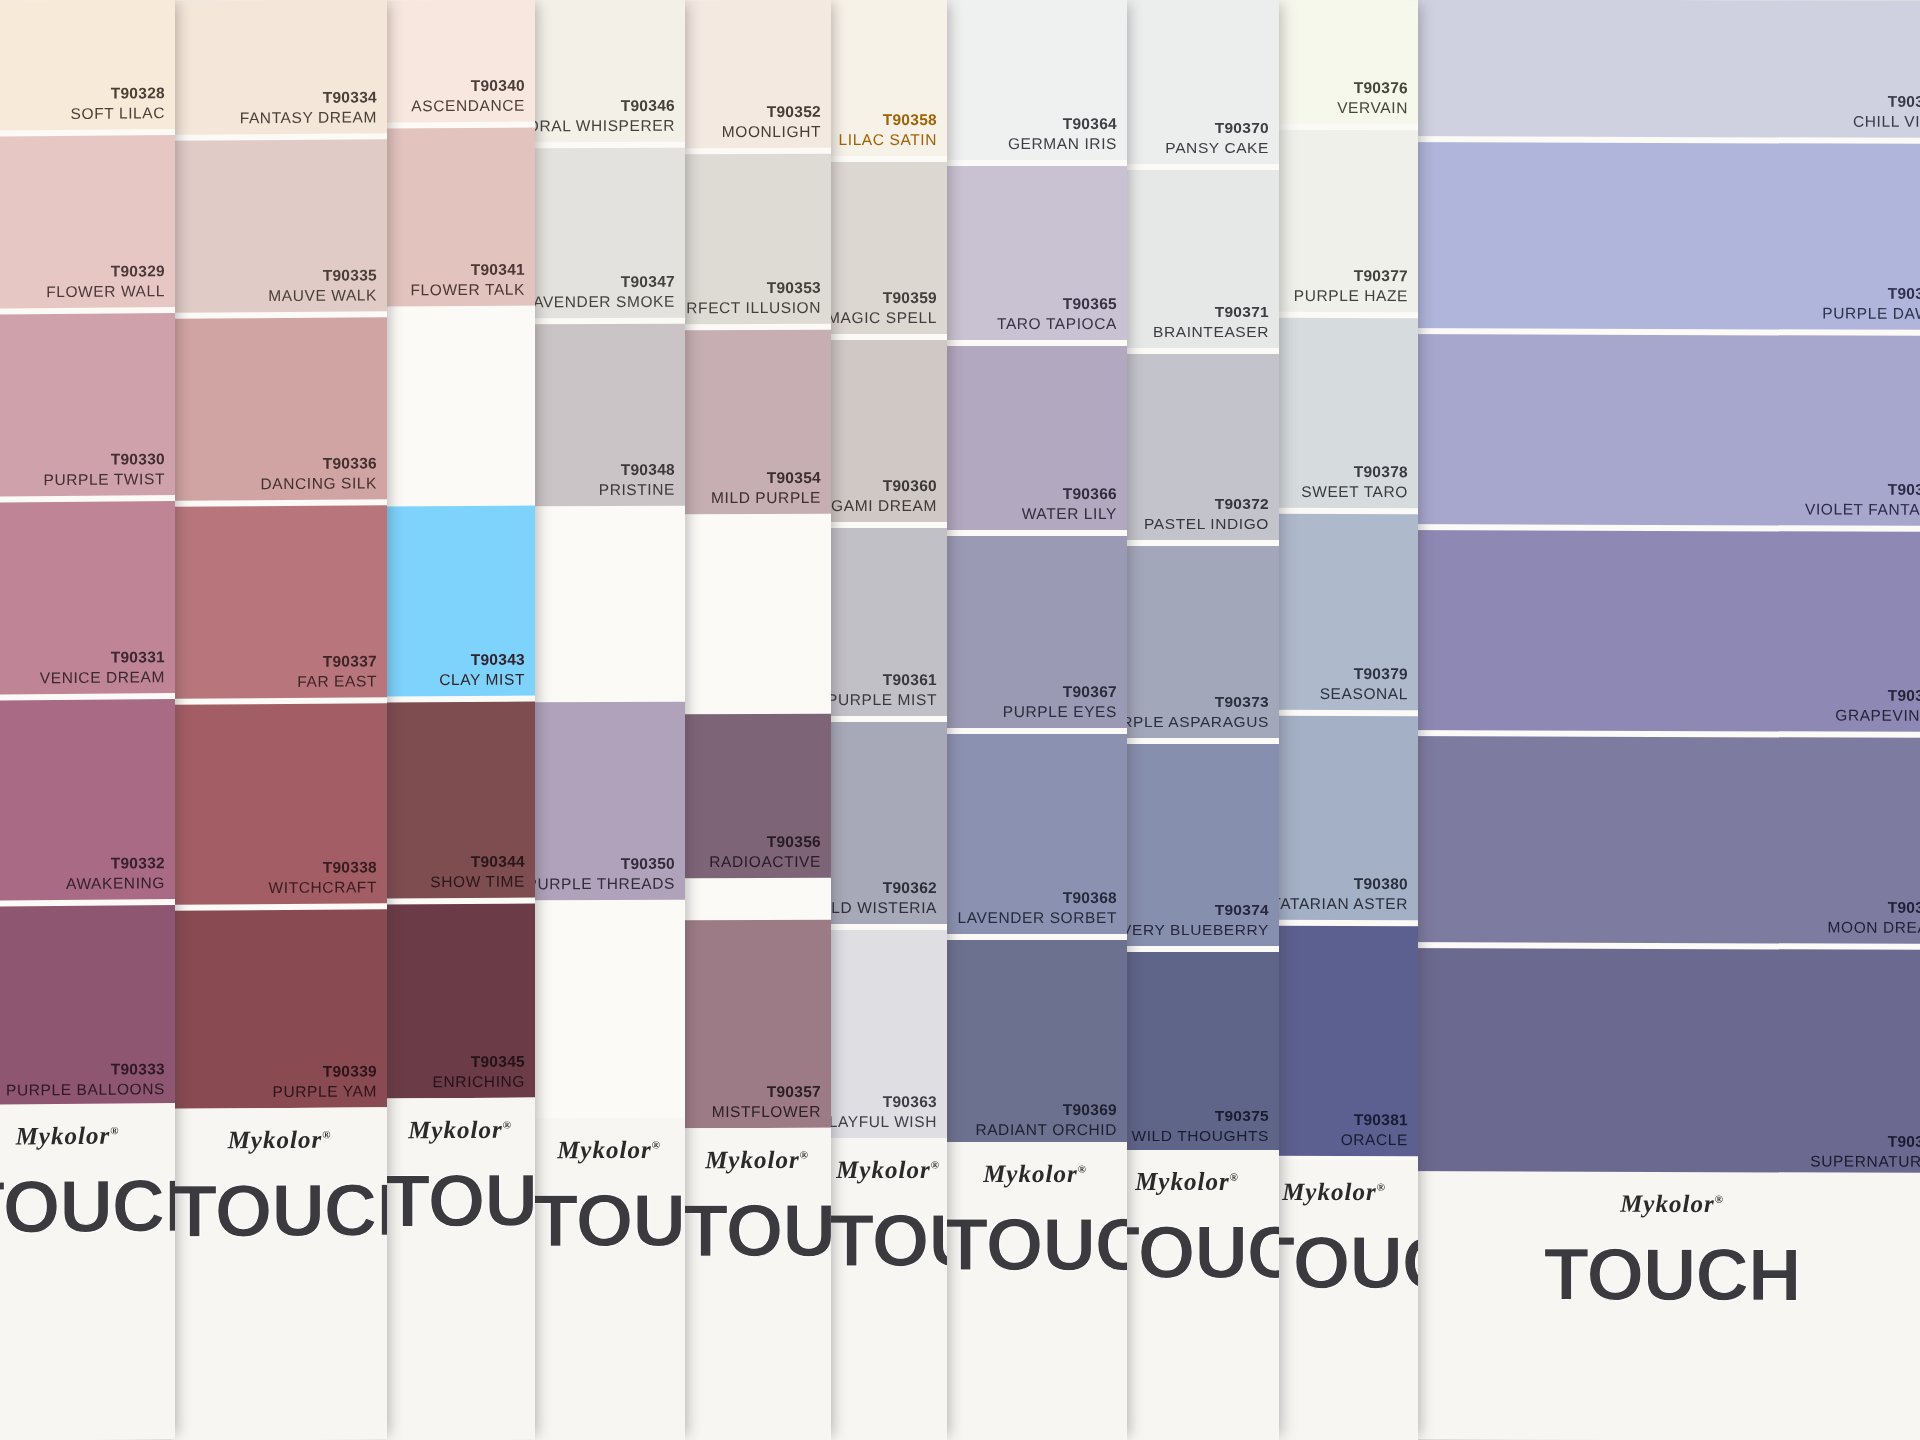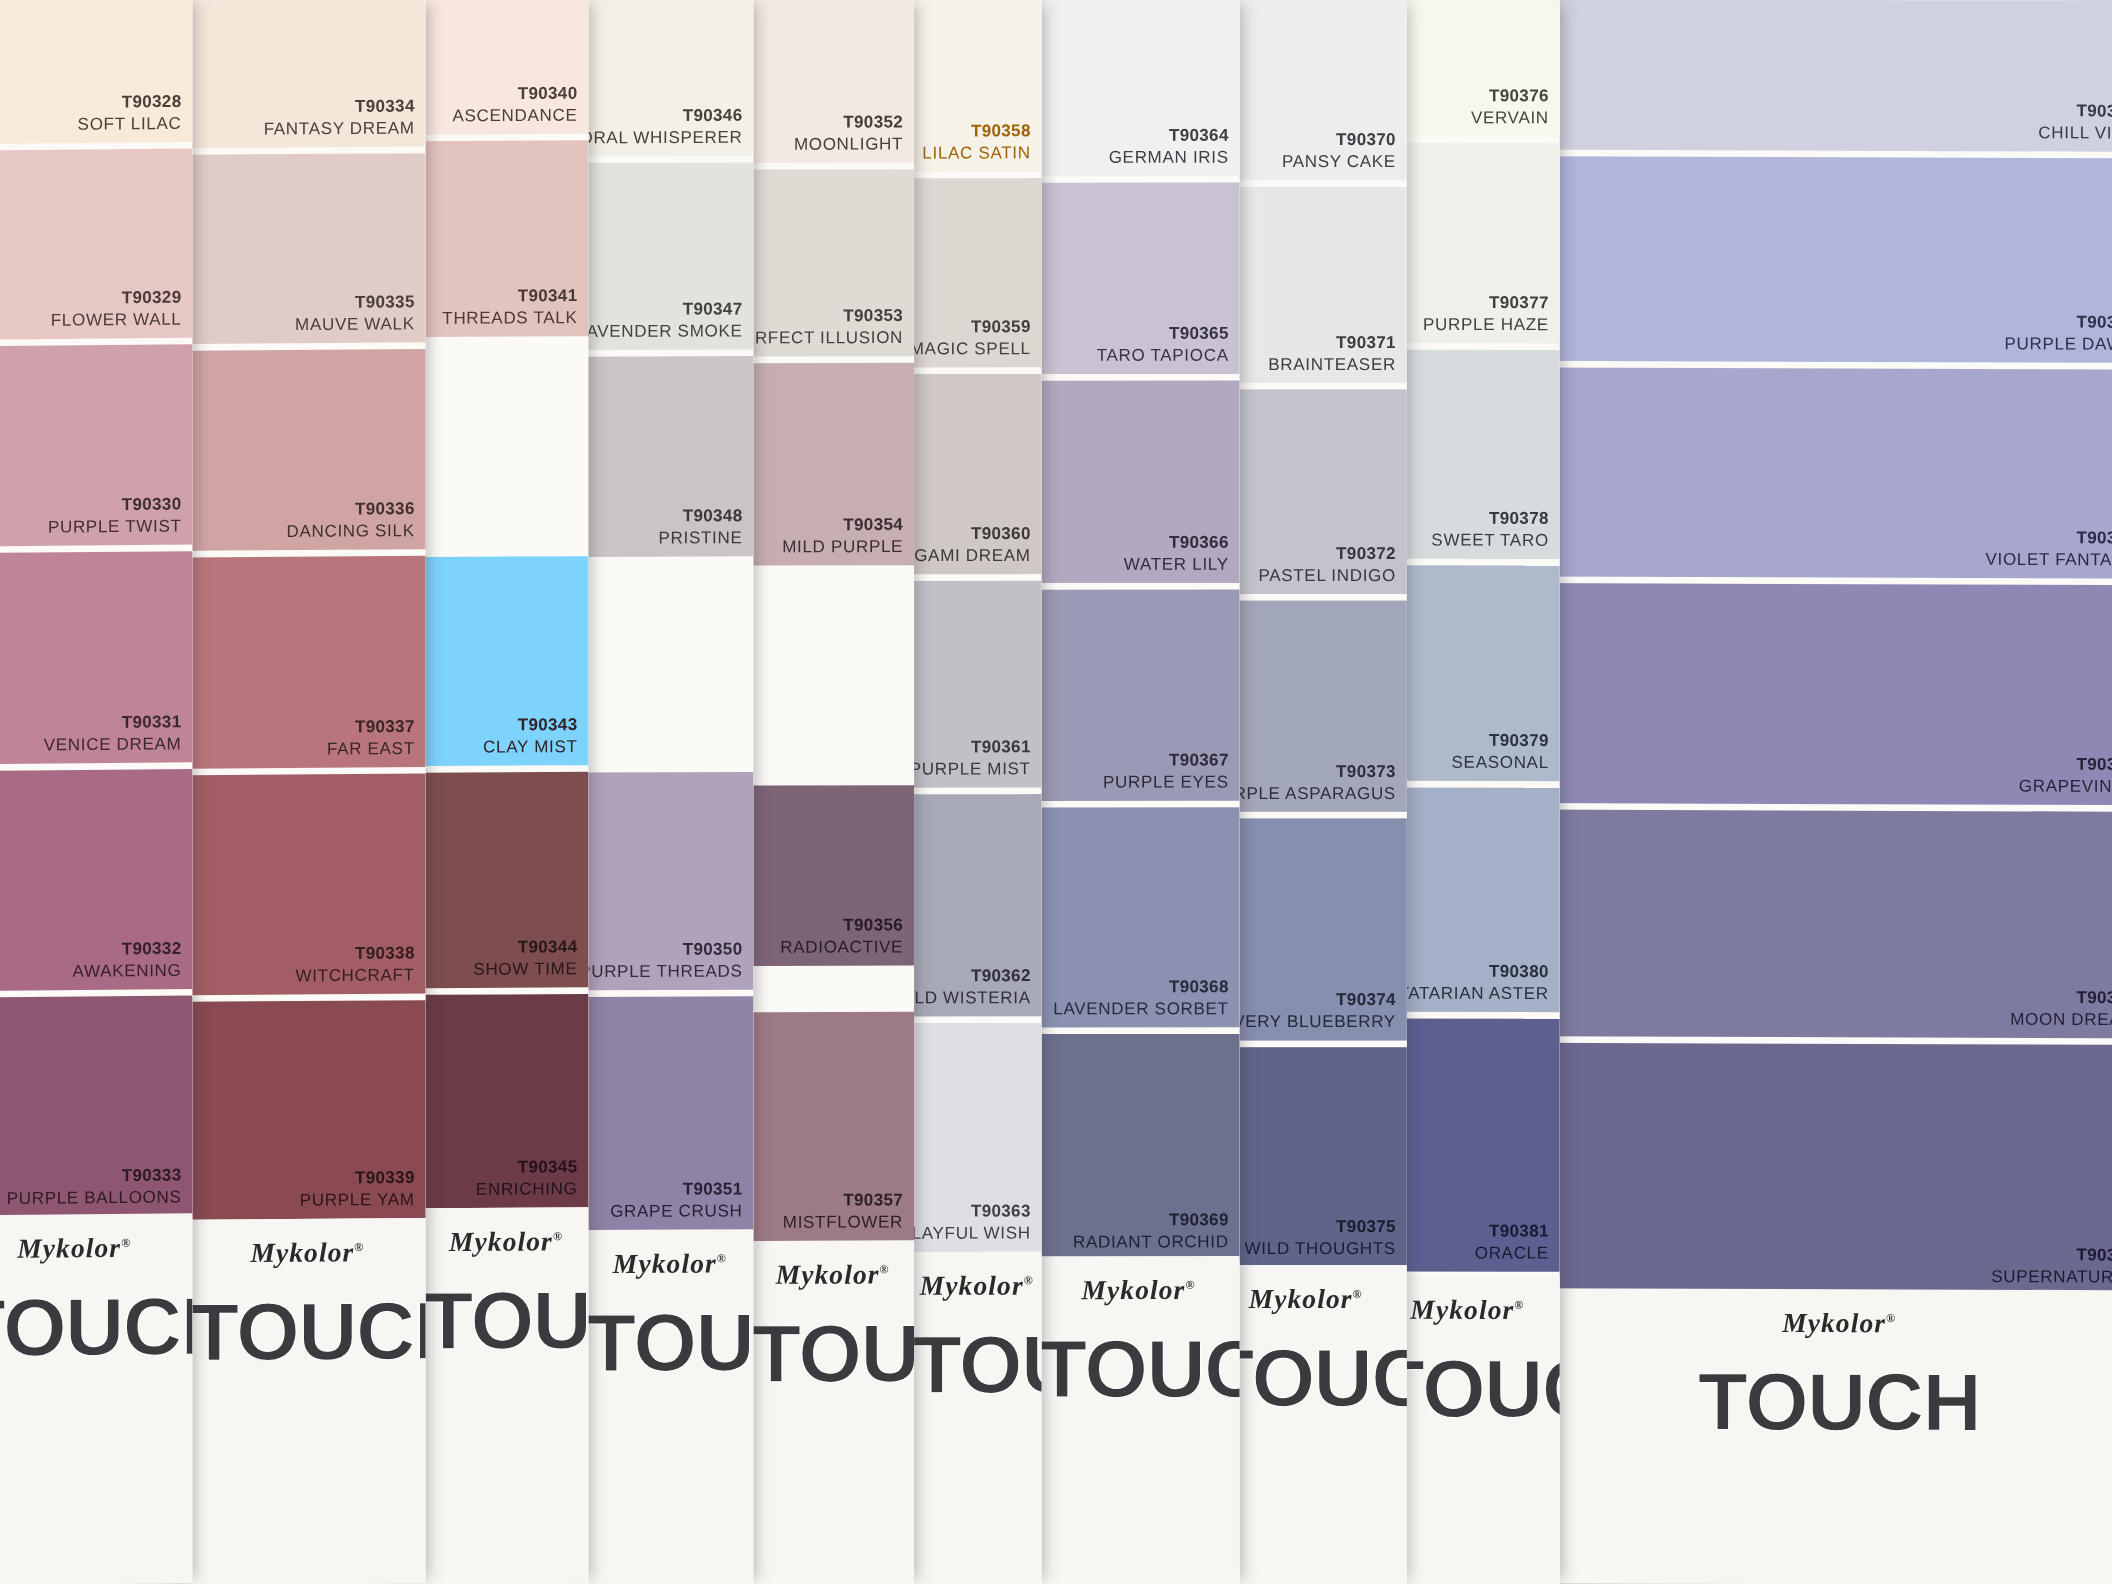--- a/index.html
+++ b/index.html
@@ -136,21 +136,21 @@
         <div class="card-inner">
           <div class="chip" style="top: -18px; height: 140px; background: rgb(247, 231, 222);">
             <div class="lbl" style="color: rgb(74, 63, 56);">
               <span class="code">T90340</span>
               <span class="nm">ASCENDANCE</span>
             </div>
           </div>
           <div class="chip" style="top: 128px; height: 178px; background: rgb(227, 195, 189);">
             <div class="lbl" style="color: rgb(74, 56, 52);">
               <span class="code">T90341</span>
-              <span class="nm">THREADS TALK</span>
+              <span class="nm">FLOWER TALK</span>
             </div>
           </div>
           <div class="chip" style="top: 506px; height: 190px; background: #7dd3fc;">
             <div class="lbl" style="color: rgb(50, 34, 42);">
               <span class="code">T90343</span>
               <span class="nm">CLAY MIST</span>
             </div>
           </div>
           <div class="chip" style="top: 702px; height: 196px; background: rgb(125, 77, 79);">
             <div class="lbl" style="color: rgb(42, 23, 25);">
@@ -189,26 +189,20 @@
               <span class="code">T90348</span>
               <span class="nm">PRISTINE</span>
             </div>
           </div>
           <div class="chip" style="top: 702px; height: 198px; background: rgb(177, 162, 187);">
             <div class="lbl" style="color: rgb(50, 44, 58);">
               <span class="code">T90350</span>
               <span class="nm">PURPLE THREADS</span>
             </div>
           </div>
-          <div class="chip" style="top: 906px; height: 212px; background: rgb(142, 130, 166);">
-            <div class="lbl" style="color: rgb(39, 34, 53);">
-              <span class="code">T90351</span>
-              <span class="nm">GRAPE CRUSH</span>
-            </div>
-          </div>
           <div class="footer" style="top: 1118px; height: 342px;">
             <div class="brand" style="top: 18px;"><span>Mykolor</span><span class="reg">®</span></div>
             <div class="touch" style="top: 60px;">TOUCH</div>
           </div>
         </div>
       </div>
       <div class="card" style="left: 683px; width: 148px; top: 0px; height: 1440px; background: rgb(251, 250, 246); transform: skewY(-0.15deg); z-index: 16;">
         <div class="card-inner">
           <div class="chip" style="top: -18px; height: 166px; background: rgb(244, 233, 225);">
             <div class="lbl" style="color: rgb(70, 60, 54);">

